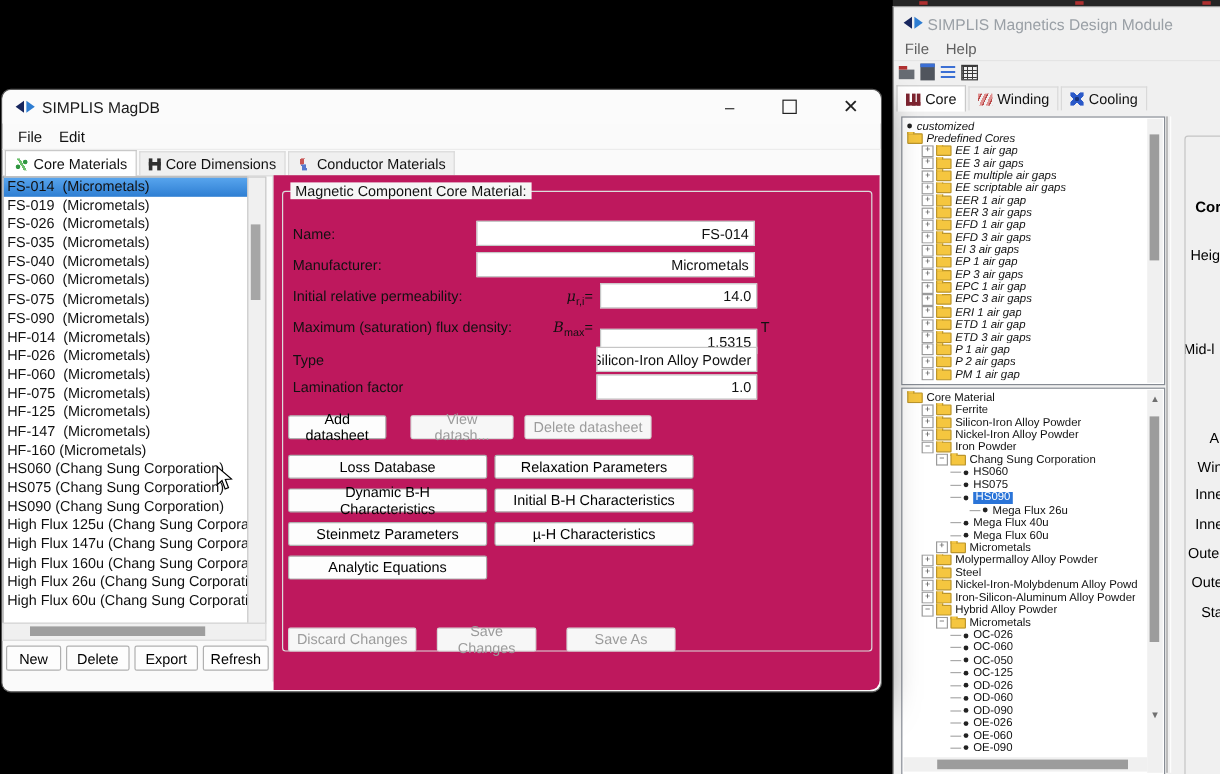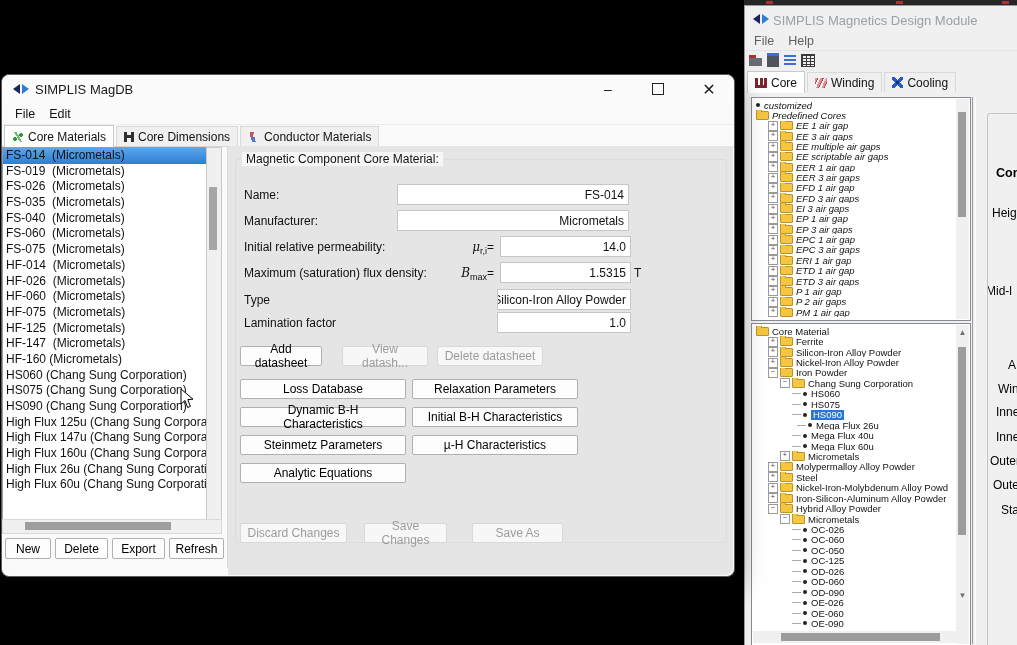--- a/index.html
+++ b/index.html
@@ -48,21 +48,21 @@
        display:flex;align-items:center;justify-content:center;font-family:inherit;}
   .list-btn{position:absolute;top:0;height:21px;}
   .list-btn:nth-child(1){left:3px;width:46px;}
   .list-btn:nth-child(2){left:53px;width:53px;}
   .list-btn:nth-child(3){left:110px;width:53px;}
   .list-btn:nth-child(4){left:167px;width:55px;}
 
   .pane-divider{position:absolute;left:225px;top:71px;height:422px;width:1px;background:#dadada;}
 
   
-  .form-area{position:absolute;left:226px;top:71px;width:505px;height:429px;background:#e5e5e5;
+  .form-area{position:absolute;left:226px;top:71px;width:505px;height:429px;background:#be185d;
         border-bottom-right-radius:8px;}
   .gbox{position:absolute;left:7px;top:13px;width:490px;height:382px;border:1px solid #dcdcdc;border-radius:3px;}
   .gbox-label{position:absolute;left:14px;top:6px;background:#f6f6f6;padding:0 4px;font-size:12px;}
   .f-label{position:absolute;font-size:12px;white-space:nowrap;}
   .f-input{position:absolute;height:19px;background:#fff;border:1px solid #c6c6c6;font-size:12px;
         display:flex;align-items:center;justify-content:flex-end;padding:0 4px;overflow:hidden;white-space:nowrap;}
   .sym{position:absolute;width:56px;text-align:right;font-size:12px;}
   .sym i{font-family:"DejaVu Serif",serif;font-style:italic;}
   .sym sub{font-size:9px;}
   .unit{position:absolute;font-size:12px;}
@@ -252,21 +252,21 @@
       <div class="tree-rows" style="bottom:15px;">
           <div class="tree-row" style="padding-left: 3px;"><span class="fold"></span><span class="tree-label">Core Material</span></div>
           <div class="tree-row" style="padding-left: 15px;"><span class="exp">+</span><span class="fold"></span><span class="tree-label">Ferrite</span></div>
           <div class="tree-row" style="padding-left: 15px;"><span class="exp">+</span><span class="fold"></span><span class="tree-label">Silicon-Iron Alloy Powder</span></div>
           <div class="tree-row" style="padding-left: 15px;"><span class="exp">+</span><span class="fold"></span><span class="tree-label">Nickel-Iron Alloy Powder</span></div>
           <div class="tree-row" style="padding-left: 15px;"><span class="exp">−</span><span class="fold"></span><span class="tree-label">Iron Powder</span></div>
           <div class="tree-row" style="padding-left: 27px;"><span class="exp">−</span><span class="fold"></span><span class="tree-label">Chang Sung Corporation</span></div>
           <div class="tree-row" style="padding-left: 39px;"><span class="conn"></span><span class="dot"></span><span class="tree-label">HS060</span></div>
           <div class="tree-row" style="padding-left: 39px;"><span class="conn"></span><span class="dot"></span><span class="tree-label">HS075</span></div>
           <div class="tree-row" style="padding-left: 39px;"><span class="conn"></span><span class="dot"></span><span class="tree-label sel">HS090</span></div>
-          <div class="tree-row" style="padding-left: 44px;"><span class="conn"></span><span class="dot"></span><span class="tree-label">Mega Flux 26u</span></div>
+          <div class="tree-row" style="padding-left: 55px;"><span class="conn"></span><span class="dot"></span><span class="tree-label">Mega Flux 26u</span></div>
           <div class="tree-row" style="padding-left: 39px;"><span class="conn"></span><span class="dot"></span><span class="tree-label">Mega Flux 40u</span></div>
           <div class="tree-row" style="padding-left: 39px;"><span class="conn"></span><span class="dot"></span><span class="tree-label">Mega Flux 60u</span></div>
           <div class="tree-row" style="padding-left: 27px;"><span class="exp">+</span><span class="fold"></span><span class="tree-label">Micrometals</span></div>
           <div class="tree-row" style="padding-left: 15px;"><span class="exp">+</span><span class="fold"></span><span class="tree-label">Molypermalloy Alloy Powder</span></div>
           <div class="tree-row" style="padding-left: 15px;"><span class="exp">+</span><span class="fold"></span><span class="tree-label">Steel</span></div>
           <div class="tree-row" style="padding-left: 15px;"><span class="exp">+</span><span class="fold"></span><span class="tree-label">Nickel-Iron-Molybdenum Alloy Powd</span></div>
           <div class="tree-row" style="padding-left: 15px;"><span class="exp">+</span><span class="fold"></span><span class="tree-label">Iron-Silicon-Aluminum Alloy Powder</span></div>
           <div class="tree-row" style="padding-left: 15px;"><span class="exp">−</span><span class="fold"></span><span class="tree-label">Hybrid Alloy Powder</span></div>
           <div class="tree-row" style="padding-left: 27px;"><span class="exp">−</span><span class="fold"></span><span class="tree-label">Micrometals</span></div>
           <div class="tree-row" style="padding-left: 39px;"><span class="conn"></span><span class="dot"></span><span class="tree-label">OC-026</span></div>
@@ -336,20 +336,21 @@
       </div>
 
     <div class="mat-list">
         <div class="mat-item selected">FS-014  (Micrometals)</div>
         <div class="mat-item">FS-019  (Micrometals)</div>
         <div class="mat-item">FS-026  (Micrometals)</div>
         <div class="mat-item">FS-035  (Micrometals)</div>
         <div class="mat-item">FS-040  (Micrometals)</div>
         <div class="mat-item">FS-060  (Micrometals)</div>
         <div class="mat-item">FS-075  (Micrometals)</div>
+        <div class="mat-item">FS-090  (Micrometals)</div>
         <div class="mat-item">HF-014  (Micrometals)</div>
         <div class="mat-item">HF-026  (Micrometals)</div>
         <div class="mat-item">HF-060  (Micrometals)</div>
         <div class="mat-item">HF-075  (Micrometals)</div>
         <div class="mat-item">HF-125  (Micrometals)</div>
         <div class="mat-item">HF-147  (Micrometals)</div>
         <div class="mat-item">HF-160 (Micrometals)</div>
         <div class="mat-item">HS060 (Chang Sung Corporation)</div>
         <div class="mat-item">HS075 (Chang Sung Corporation)</div>
         <div class="mat-item">HS090 (Chang Sung Corporation)</div>
@@ -382,21 +383,21 @@
 
       <div class="f-label" style="left:16px;top:68px;">Manufacturer:</div>
       <div class="f-input" style="left:169px;top:64px;width:222px;">Micrometals</div>
 
       <div class="f-label" style="left:16px;top:94px;">Initial relative permeability:</div>
       <div class="sym" style="left:210px;top:94px;"><i>μ</i><sub>r,i</sub><span>=</span></div>
       <div class="f-input" style="left:272px;top:90px;width:121px;">14.0</div>
 
       <div class="f-label" style="left:16px;top:120px;">Maximum (saturation) flux density:</div>
       <div class="sym" style="left:210px;top:120px;"><i>B</i><sub>max</sub><span>=</span></div>
-      <div class="f-input" style="left:272px;top:116px;width:121px;">1.5315</div>
+      <div class="f-input" style="left:272px;top:128px;width:121px;">1.5315</div>
       <div class="unit" style="left:406px;top:120px;">T</div>
 
       <div class="f-label" style="left:16px;top:147px;">Type</div>
       <div class="f-input" style="left:269px;top:143px;width:124px;">Silicon-Iron Alloy Powder</div>
 
       <div class="f-label" style="left:16px;top:170px;">Lamination factor</div>
       <div class="f-input" style="left:269px;top:166px;width:124px;text-align:right;">1.0</div>
 
       <div>
           <button class="btn ds-btn">Add datasheet</button>

